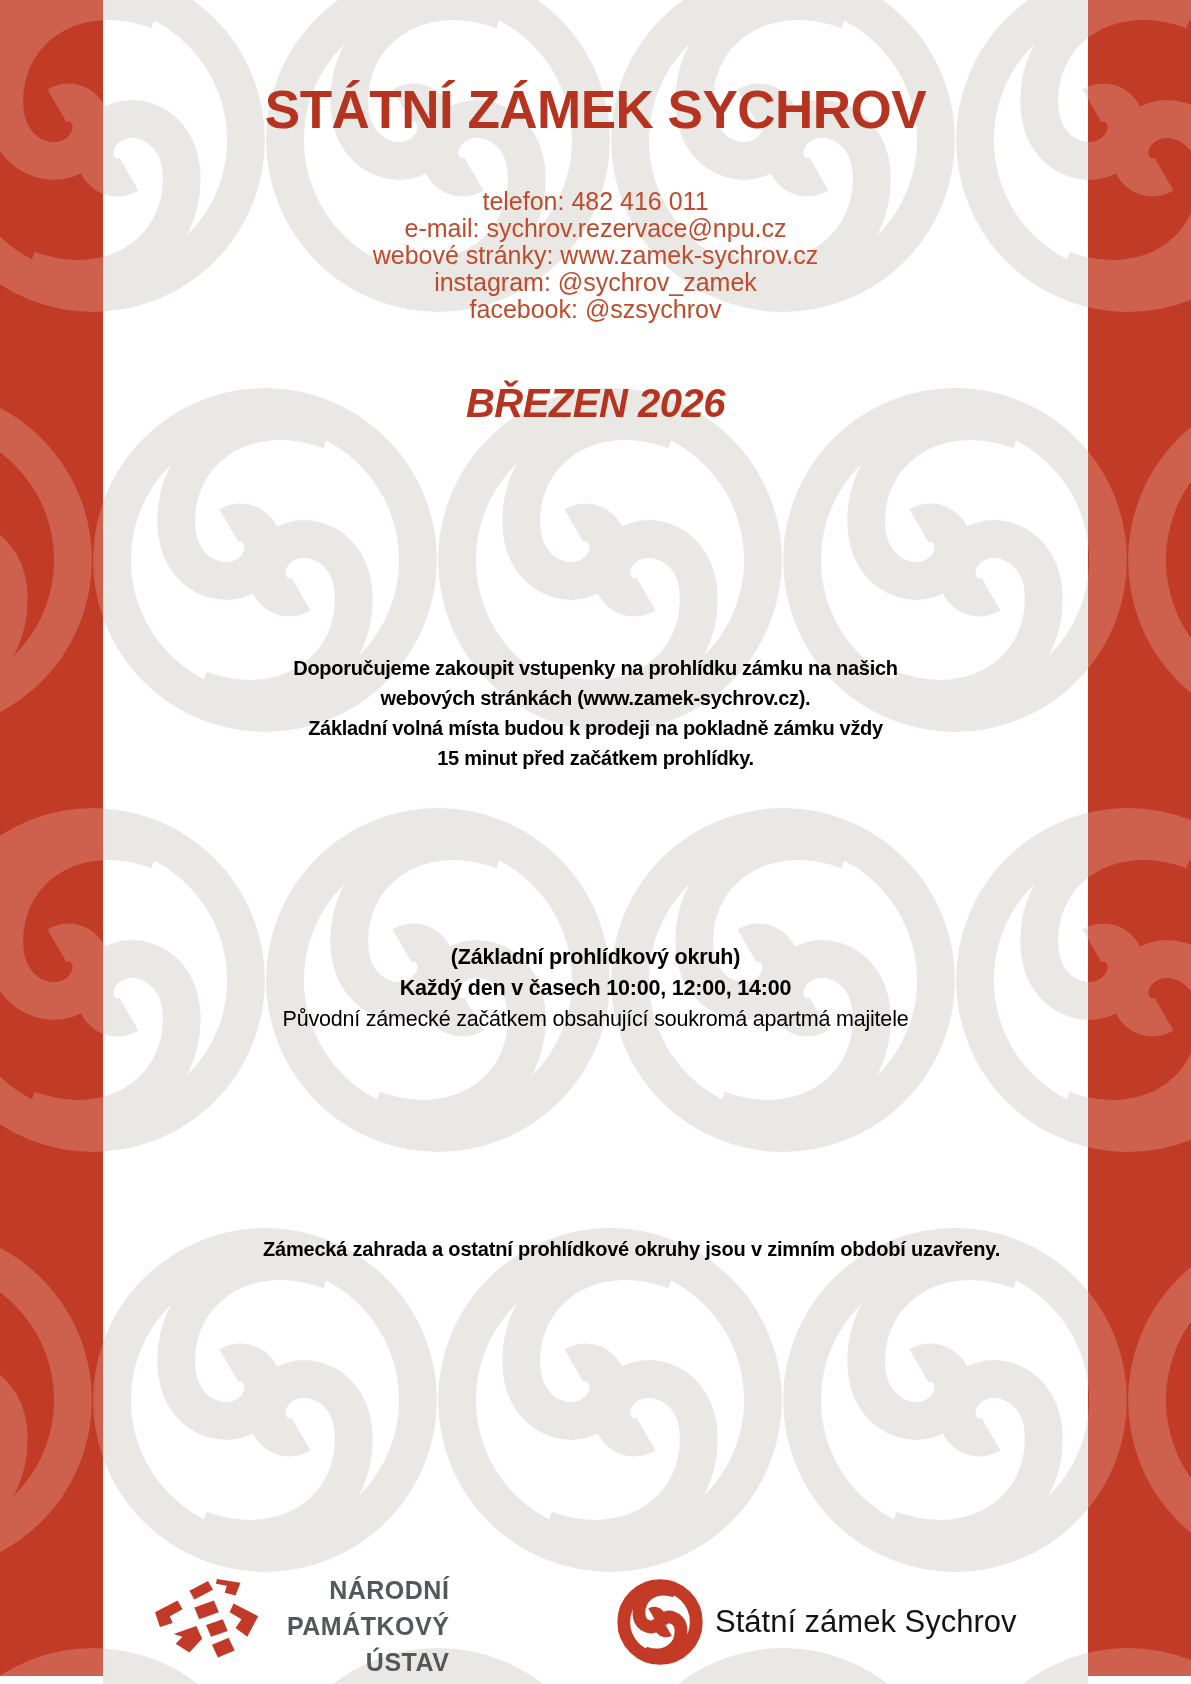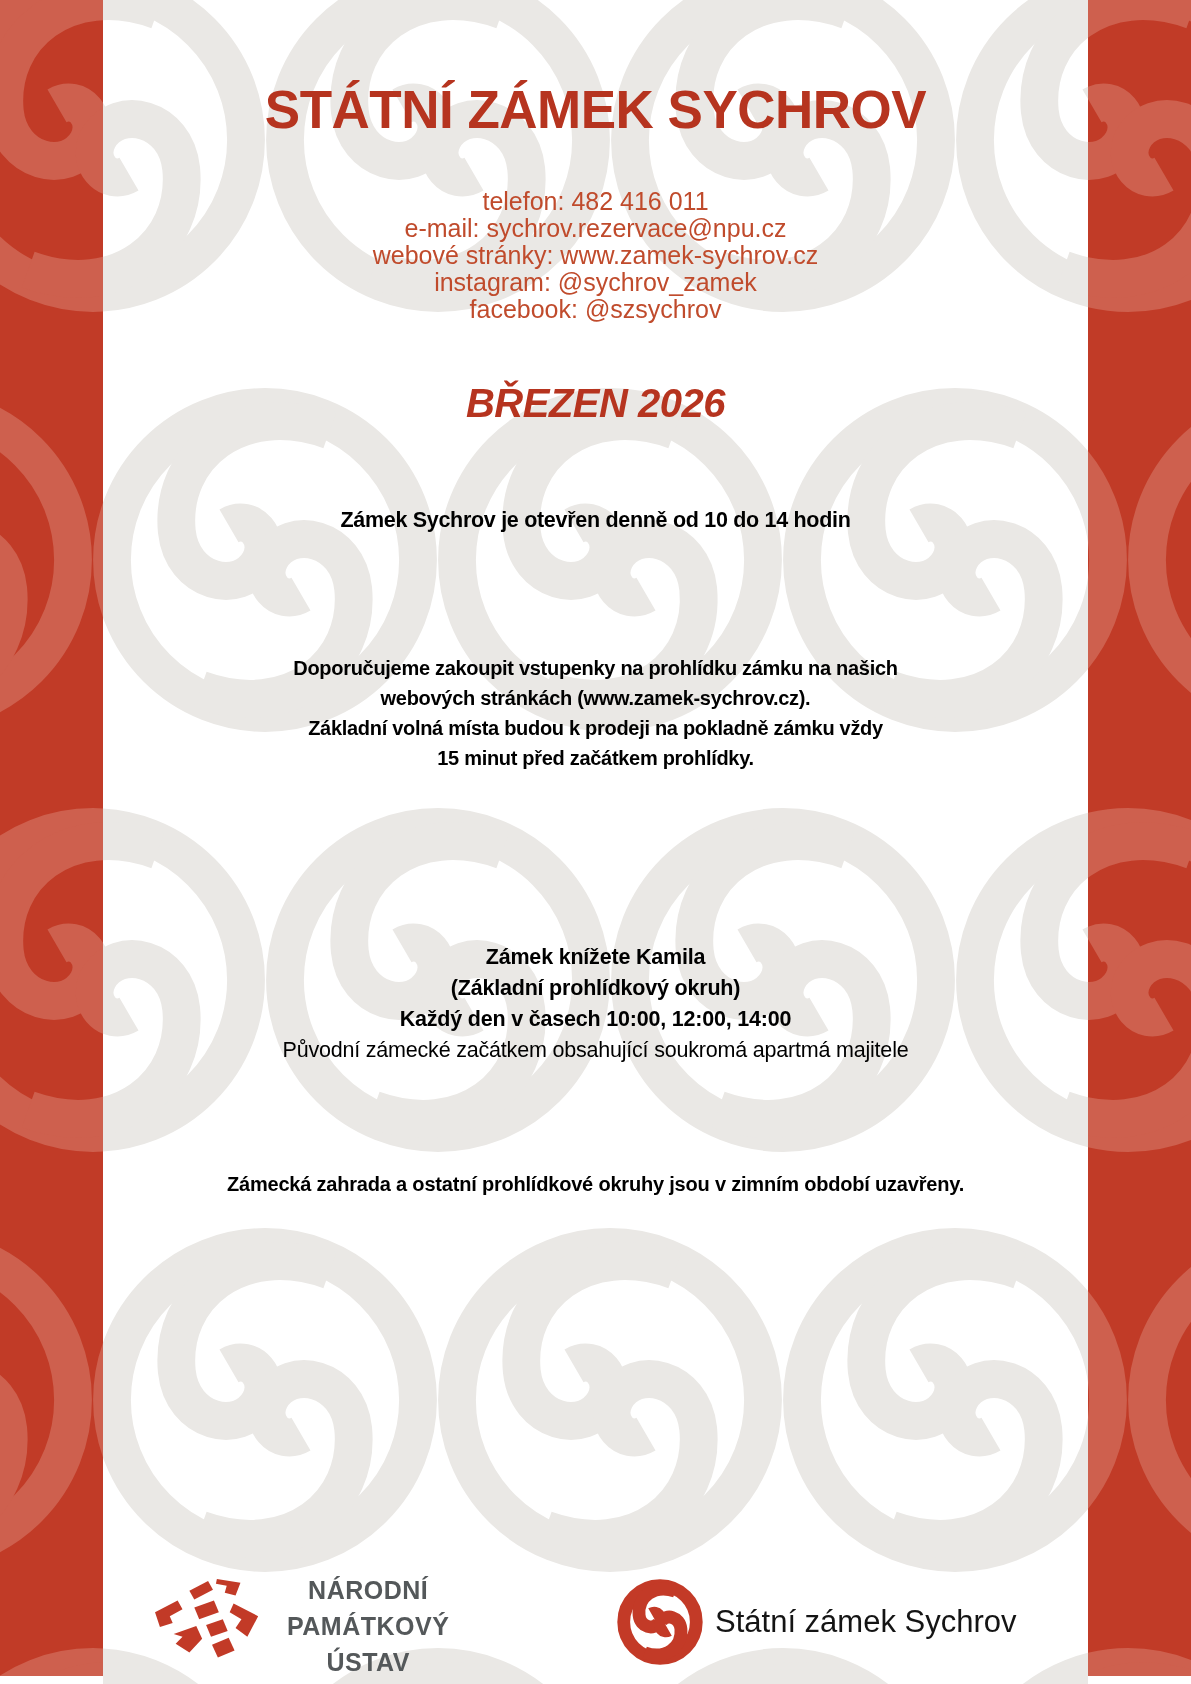--- a/index.html
+++ b/index.html
@@ -11,23 +11,23 @@
   .bg{position:absolute;left:0;top:0;z-index:0;}
   .content{position:absolute;left:103px;top:0;width:985px;height:100%;z-index:1;text-align:center;margin-top:25px;}
   .abs{position:absolute;left:0;width:100%;}
   .title{top:54px;font-size:53px;font-weight:bold;color:#b6341f;letter-spacing:-0.5px;white-space:nowrap;}
   .contact{top:163px;font-size:25px;line-height:27px;color:#c04b2c;}
   .month{top:356px;font-size:40px;font-weight:bold;color:#b6341f;letter-spacing:-0.5px;font-style:italic;}
   .opening{top:483px;font-size:21.5px;font-weight:bold;letter-spacing:-0.3px;white-space:nowrap;}
   .tickets{top:628px;font-size:20px;line-height:30px;font-weight:bold;letter-spacing:-0.3px;}
   .tour{top:917px;font-size:21.5px;line-height:31px;letter-spacing:-0.2px;}
   .tour .b{font-weight:bold;}
-  .notice{top:1148px;font-size:20px;font-weight:bold;letter-spacing:-0.2px;white-space:nowrap;}
+  .notice{top:1213px;font-size:20px;font-weight:bold;letter-spacing:-0.2px;white-space:nowrap;padding-left:36px;}
   .npu-mark{position:absolute;left:44px;top:1549px;width:128px;height:110px;}
-  .npu-text{position:absolute;left:184px;top:1547px;text-align:center;font-size:25px;font-weight:bold;
+  .npu-text{position:absolute;left:184px;top:1547px;text-align:right;font-size:25px;font-weight:bold;
             color:#54585a;line-height:36px;letter-spacing:0.5px;white-space:nowrap;}
   .sy-logo{position:absolute;left:513px;top:1553px;width:88px;height:88px;}
   .sy-text{position:absolute;left:612px;top:1579px;text-align:left;font-size:31px;color:#141414;white-space:nowrap;}
 </style>
 </head>
 <body>
 
 <div class="page">
 
   <svg class="bg" width="1191" height="1684" viewBox="0 0 1191 1684" aria-hidden="true">
@@ -130,31 +130,29 @@
     <div class="abs contact">
       <div>telefon: 482 416 011</div>
       <div>e-mail: sychrov.rezervace@npu.cz</div>
       <div>webové stránky: www.zamek-sychrov.cz</div>
       <div>instagram: @sychrov_zamek</div>
       <div>facebook: @szsychrov</div>
     </div>
 
     <div class="abs month">BŘEZEN 2026</div>
 
-    <div class="abs opening">Zámek Sychrov je otevřen denně od 10 do 14 hodin</div>
 
     <div class="abs tickets">
       <div>Doporučujeme zakoupit vstupenky na prohlídku zámku na našich</div>
       <div>webových stránkách (www.zamek-sychrov.cz).</div>
       <div>Základní volná místa budou k prodeji na pokladně zámku vždy</div>
       <div>15 minut před začátkem prohlídky.</div>
     </div>
 
     <div class="abs tour">
-      <div class="b">Zámek knížete Kamila</div>
       <div class="b">(Základní prohlídkový okruh)</div>
       <div class="b">Každý den v časech 10:00, 12:00, 14:00</div>
       <div>Původní zámecké začátkem obsahující soukromá apartmá majitele</div>
     </div>
 
     <div class="abs notice">Zámecká zahrada a ostatní prohlídkové okruhy jsou v zimním období uzavřeny.</div>
 
     <svg class="npu-mark" viewBox="0 0 130 112" aria-hidden="true">
       <g fill="#c23a27">
         <polygon points="43,17 62,7 67,16 48,26"></polygon>

